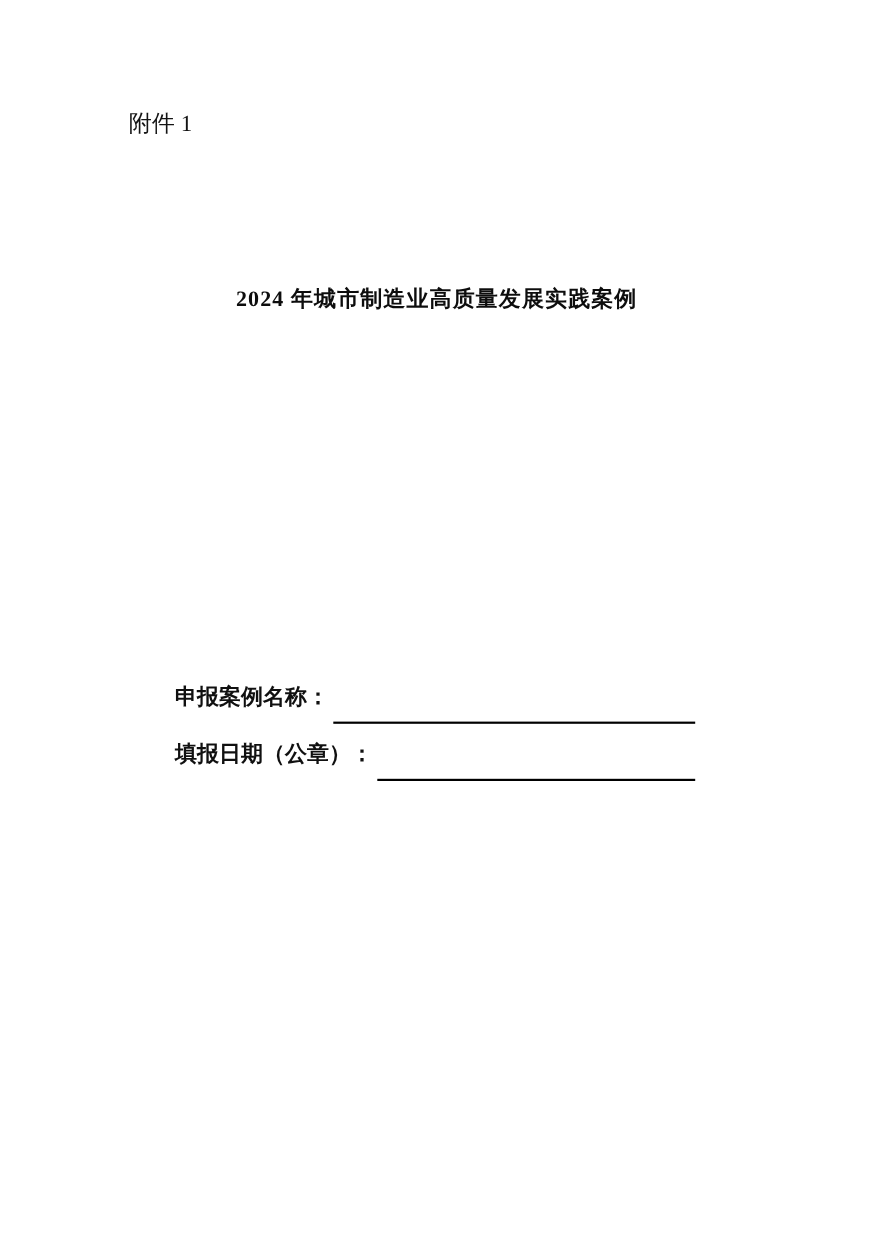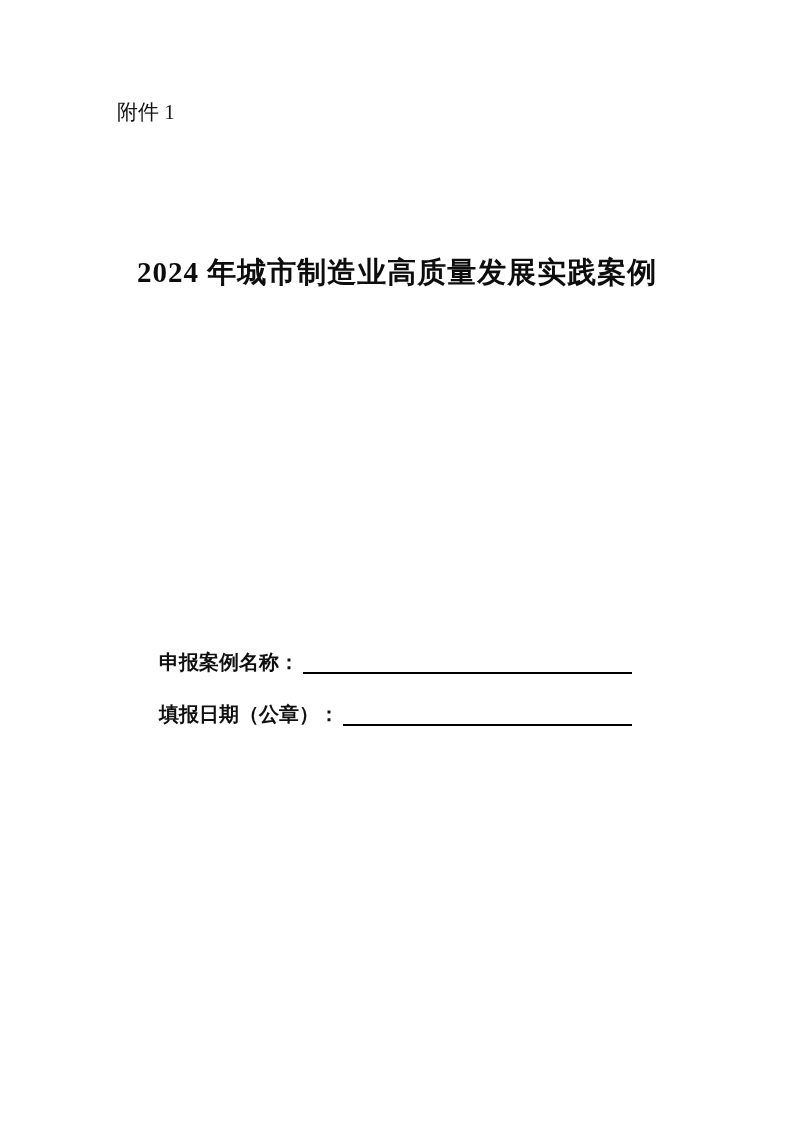--- a/index.html
+++ b/index.html
@@ -23,35 +23,34 @@
     font-size: 21px;
     line-height: 28px;
     color: #141414;
   }
   .title {
     position: absolute;
     top: 250px;
     left: 0;
     right: 0;
     text-align: center;
-    font-size: 29px;
+    font-size: 20px;
     font-weight: bold;
     line-height: 45px;
     letter-spacing: 1px;
     color: #0d0d0d;
   }
   .form {
     position: absolute;
     left: 159px;
     right: 162px;
     top: 622px;
   }
   .row {
     display: flex;
-    align-items: flex-end;
     height: 52px;
   }
   .label {
     font-size: 20px;
     font-weight: bold;
     line-height: 24px;
     white-space: nowrap;
     color: #101010;
   }
   .blank {

